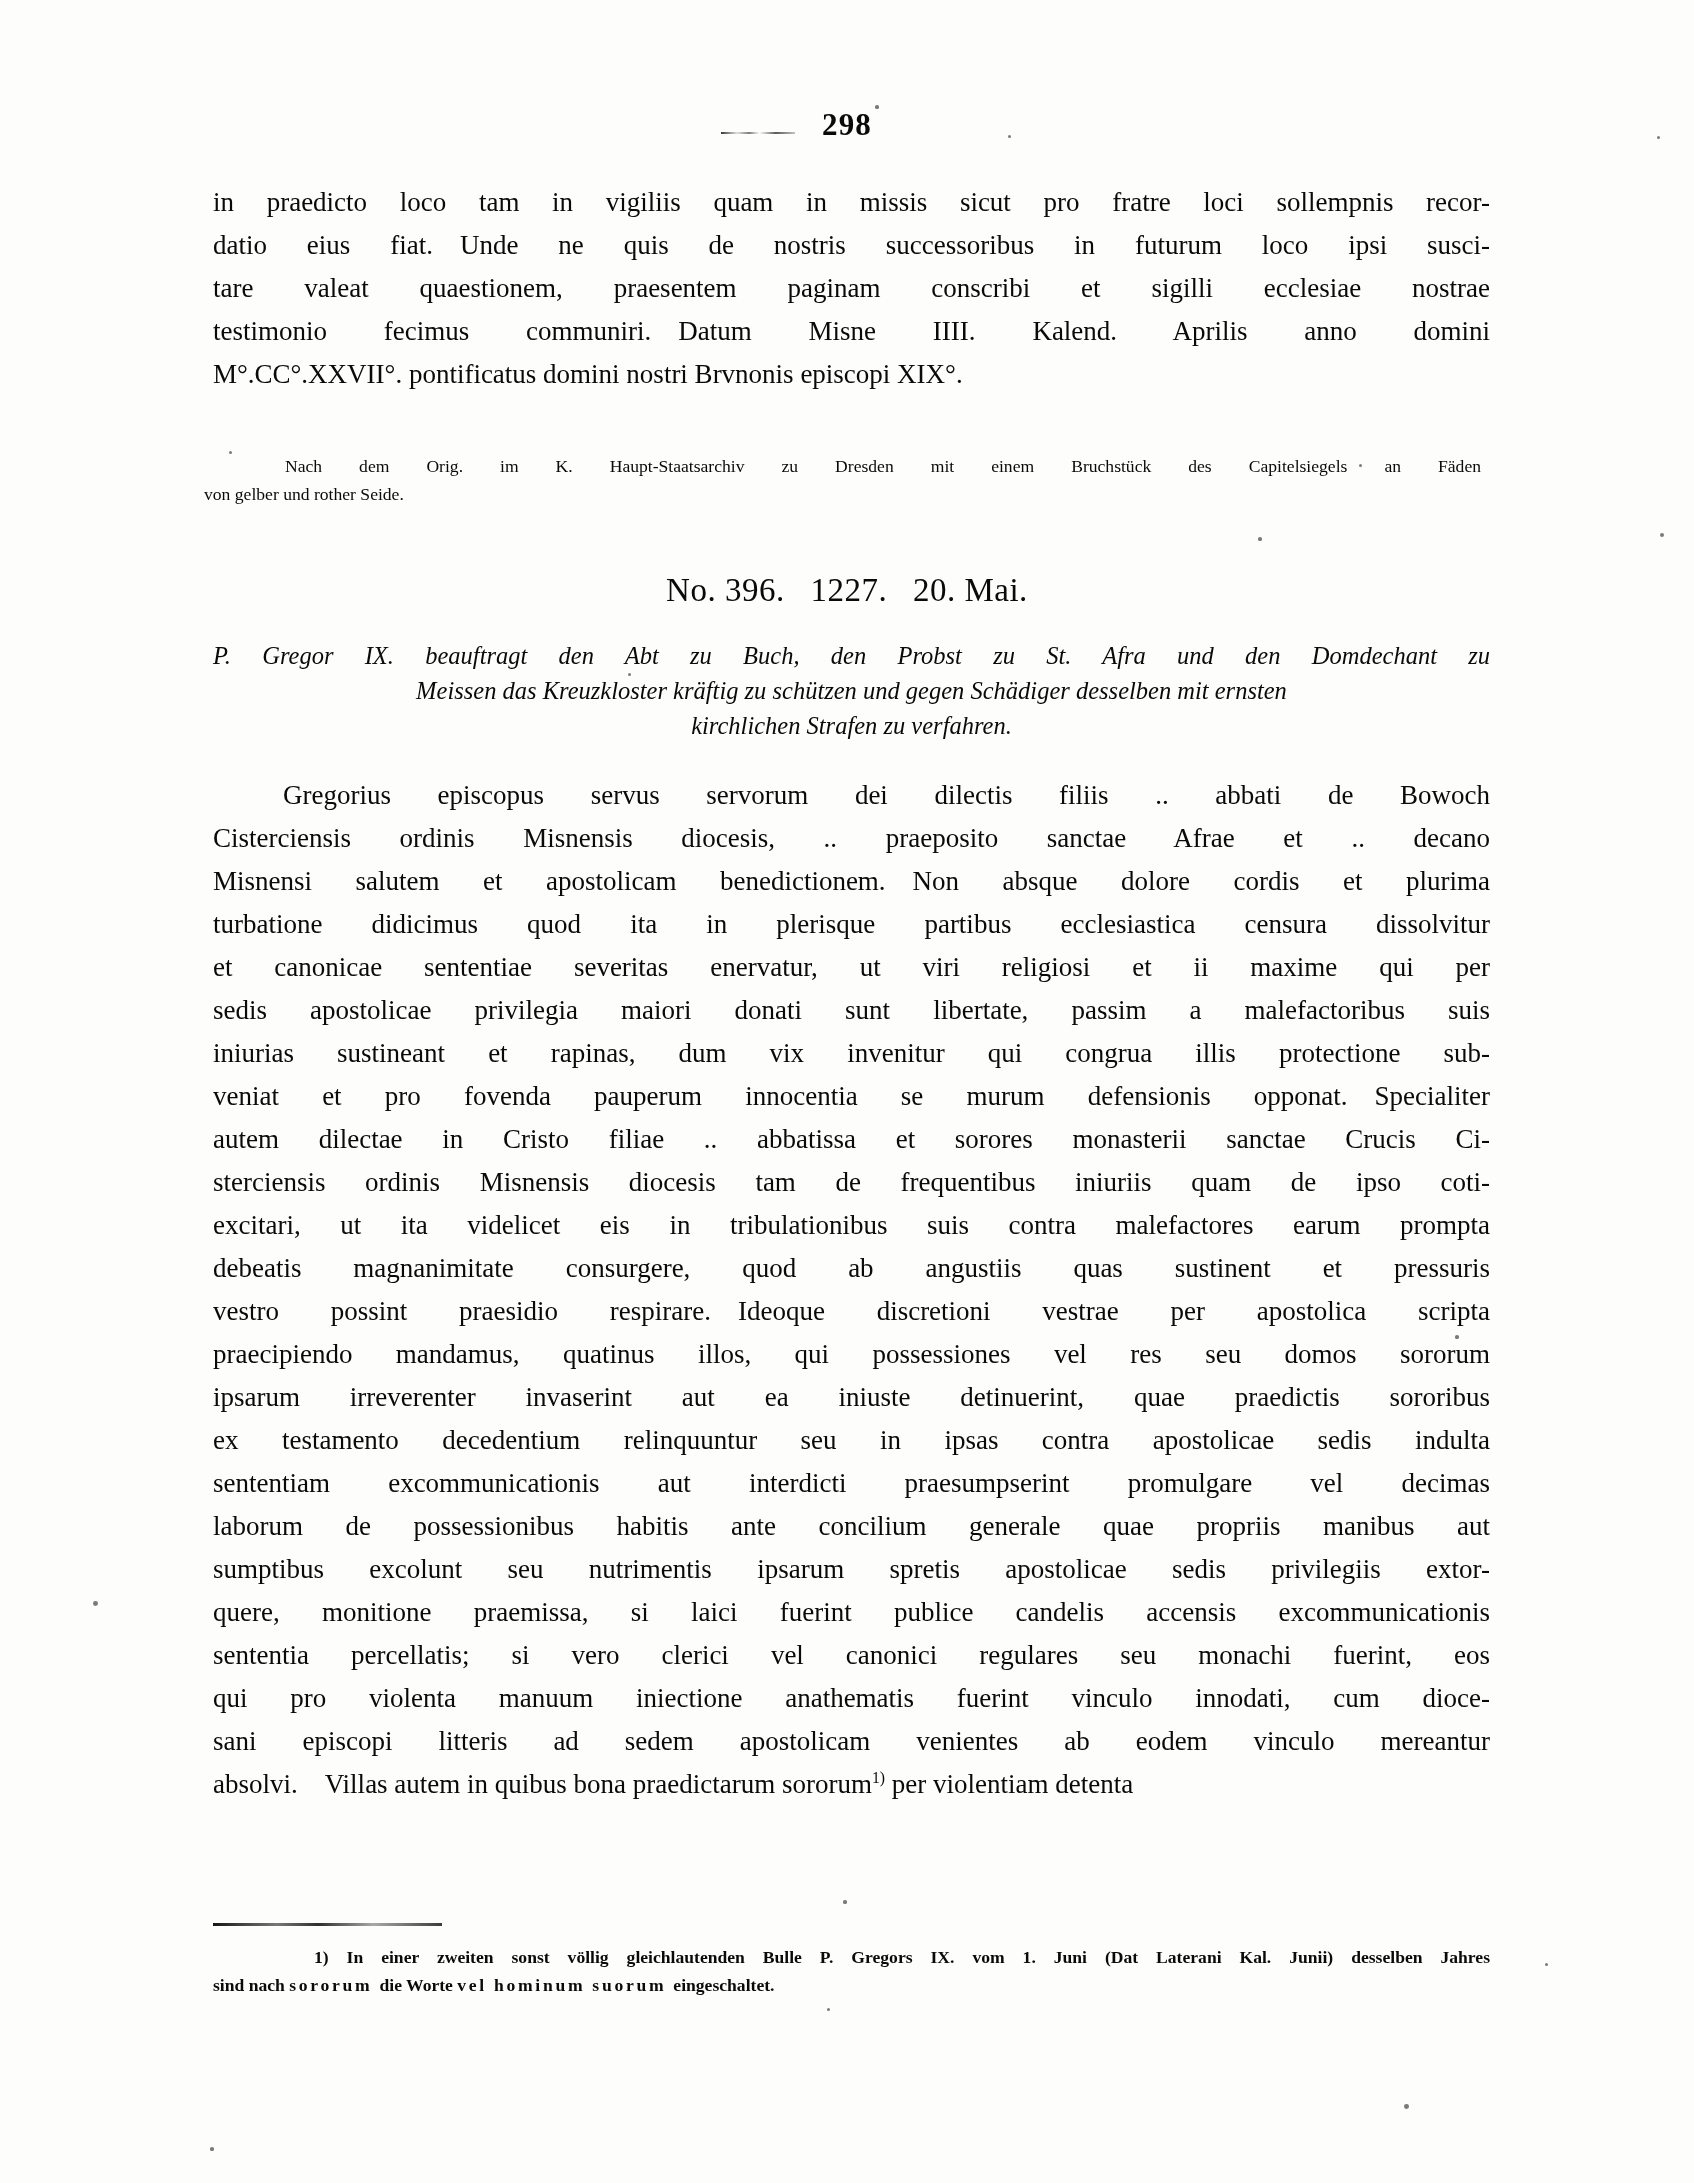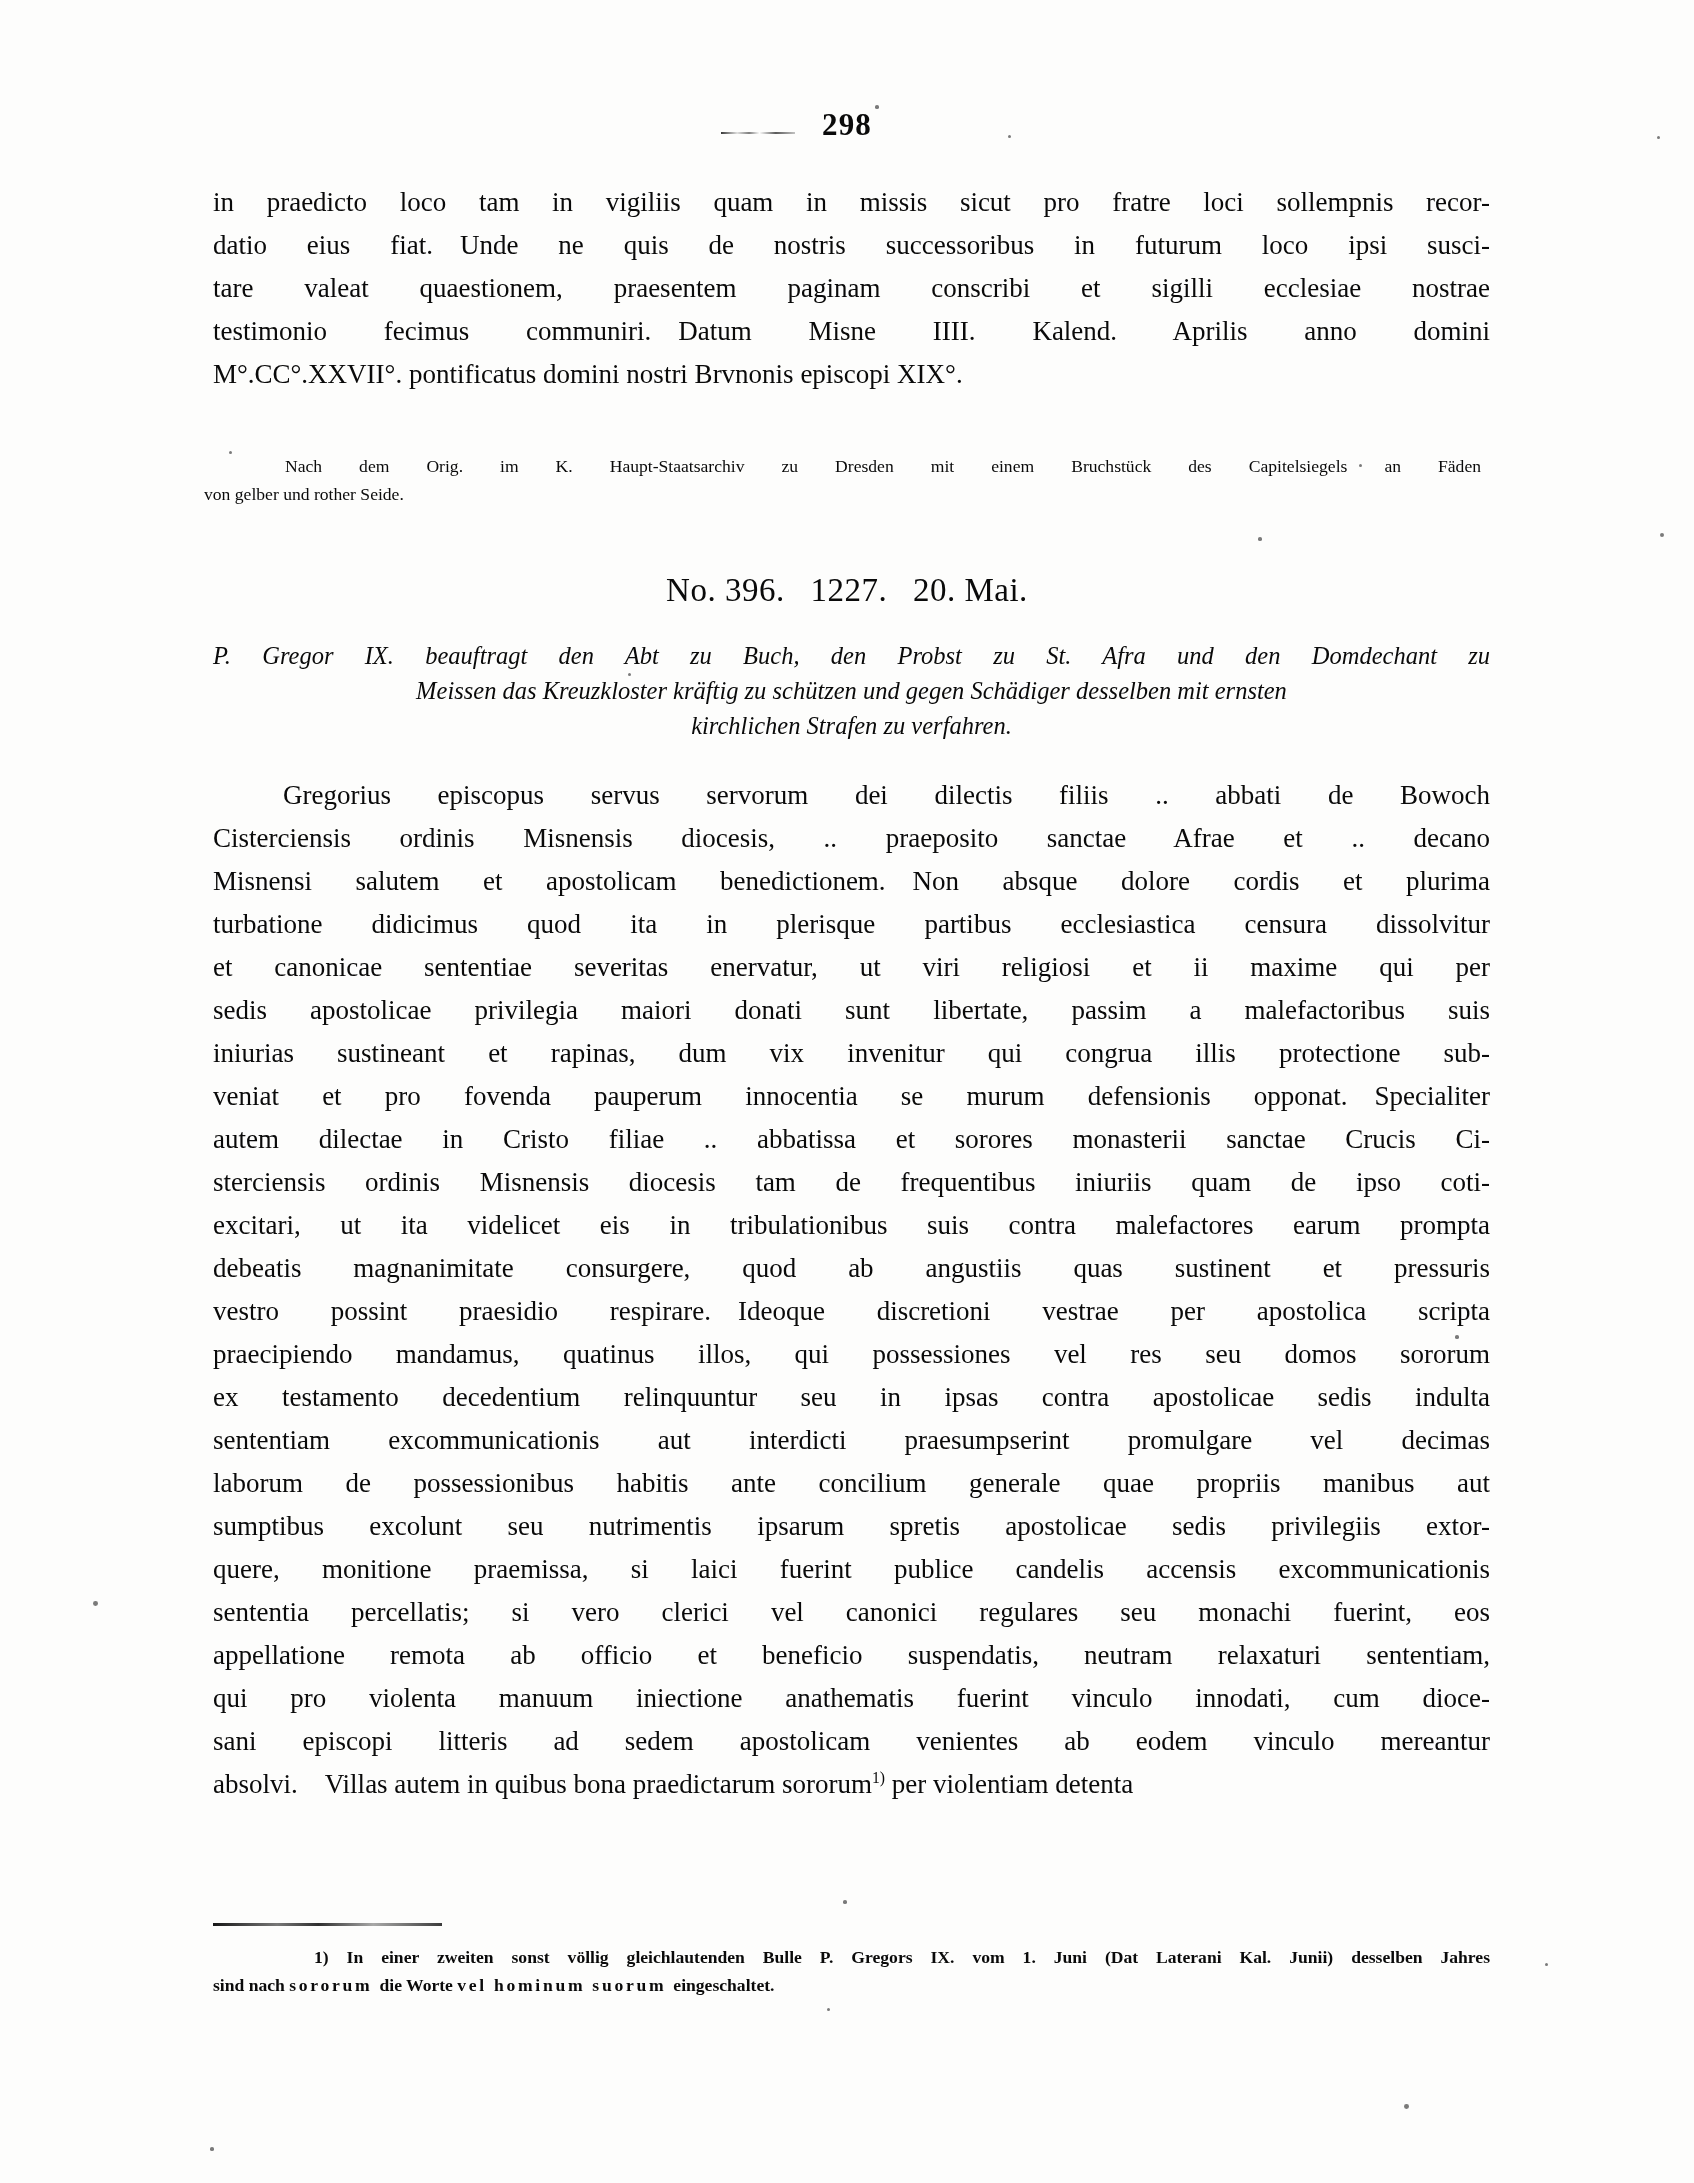--- a/index.html
+++ b/index.html
@@ -232,27 +232,27 @@
     <span class="ln">et canonicae sententiae severitas enervatur, ut viri religiosi et ii maxime qui per</span>
     <span class="ln">sedis apostolicae privilegia maiori donati sunt libertate, passim a malefactoribus suis</span>
     <span class="ln">iniurias sustineant et rapinas, dum vix invenitur qui congrua illis protectione sub-</span>
     <span class="ln">veniat et pro fovenda pauperum innocentia se murum defensionis opponat. Specialiter</span>
     <span class="ln">autem dilectae in Cristo filiae .. abbatissa et sorores monasterii sanctae Crucis Ci-</span>
     <span class="ln">sterciensis ordinis Misnensis diocesis tam de frequentibus iniuriis quam de ipso coti-</span>
     <span class="ln">excitari, ut ita videlicet eis in tribulationibus suis contra malefactores earum prompta</span>
     <span class="ln">debeatis magnanimitate consurgere, quod ab angustiis quas sustinent et pressuris</span>
     <span class="ln">vestro possint praesidio respirare. Ideoque discretioni vestrae per apostolica scripta</span>
     <span class="ln">praecipiendo mandamus, quatinus illos, qui possessiones vel res seu domos sororum</span>
+    <span class="ln">ipsarum irreverenter invaserint aut ea iniuste detinuerint, quae praedictis sororibus</span>
     <span class="ln">ex testamento decedentium relinquuntur seu in ipsas contra apostolicae sedis indulta</span>
     <span class="ln">sententiam excommunicationis aut interdicti praesumpserint promulgare vel decimas</span>
     <span class="ln">laborum de possessionibus habitis ante concilium generale quae propriis manibus aut</span>
     <span class="ln">sumptibus excolunt seu nutrimentis ipsarum spretis apostolicae sedis privilegiis extor-</span>
     <span class="ln">quere, monitione praemissa, si laici fuerint publice candelis accensis excommunicationis</span>
     <span class="ln">sententia percellatis; si vero clerici vel canonici regulares seu monachi fuerint, eos</span>
-    <span class="ln">appellatione remota ab officio et beneficio suspendatis, neutram relaxaturi sententiam,</span>
     <span class="ln">qui pro violenta manuum iniectione anathematis fuerint vinculo innodati, cum dioce-</span>
     <span class="ln">sani episcopi litteris ad sedem apostolicam venientes ab eodem vinculo mereantur</span>
     <span class="ln last"><span>absolvi. Villas autem in quibus bona praedictarum sororum</span><sup class="fn-ref">1)</sup><span> per violentiam detenta</span></span>
   </div>
 
   <div class="footnote-rule"></div>
 
   <div class="footnote">
     <span class="ln"><span class="first-indent">1)</span><span> In einer zweiten sonst völlig gleichlautenden Bulle P. Gregors IX. vom 1. Juni (Dat Laterani Kal. Junii) desselben Jahres</span></span>
     <span class="ln last"><span>sind nach </span><span class="spaced">sororum</span><span> die Worte </span><span class="spaced">vel hominum suorum</span><span> eingeschaltet.</span></span>

